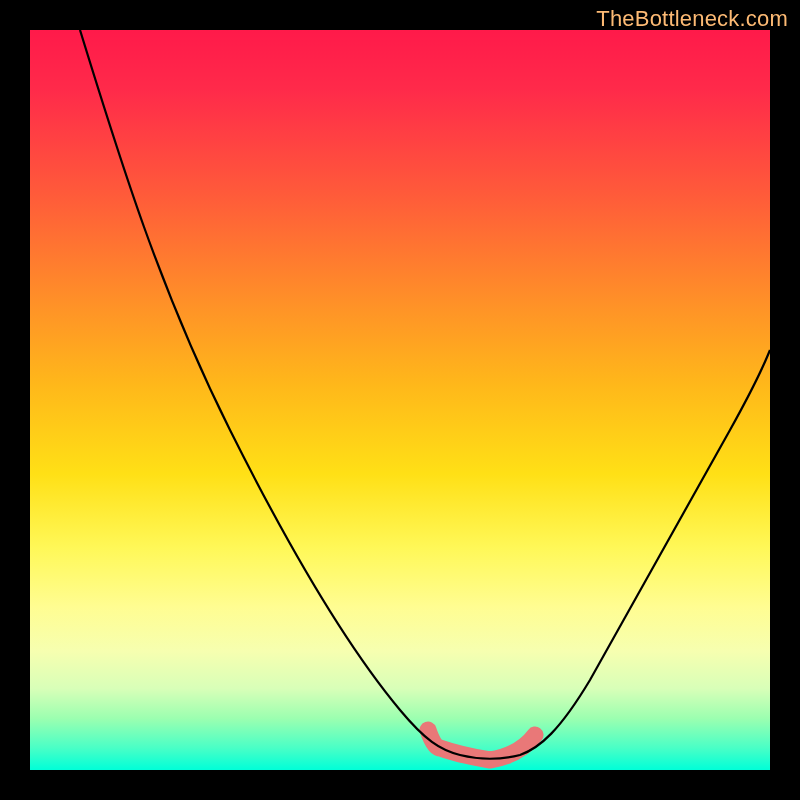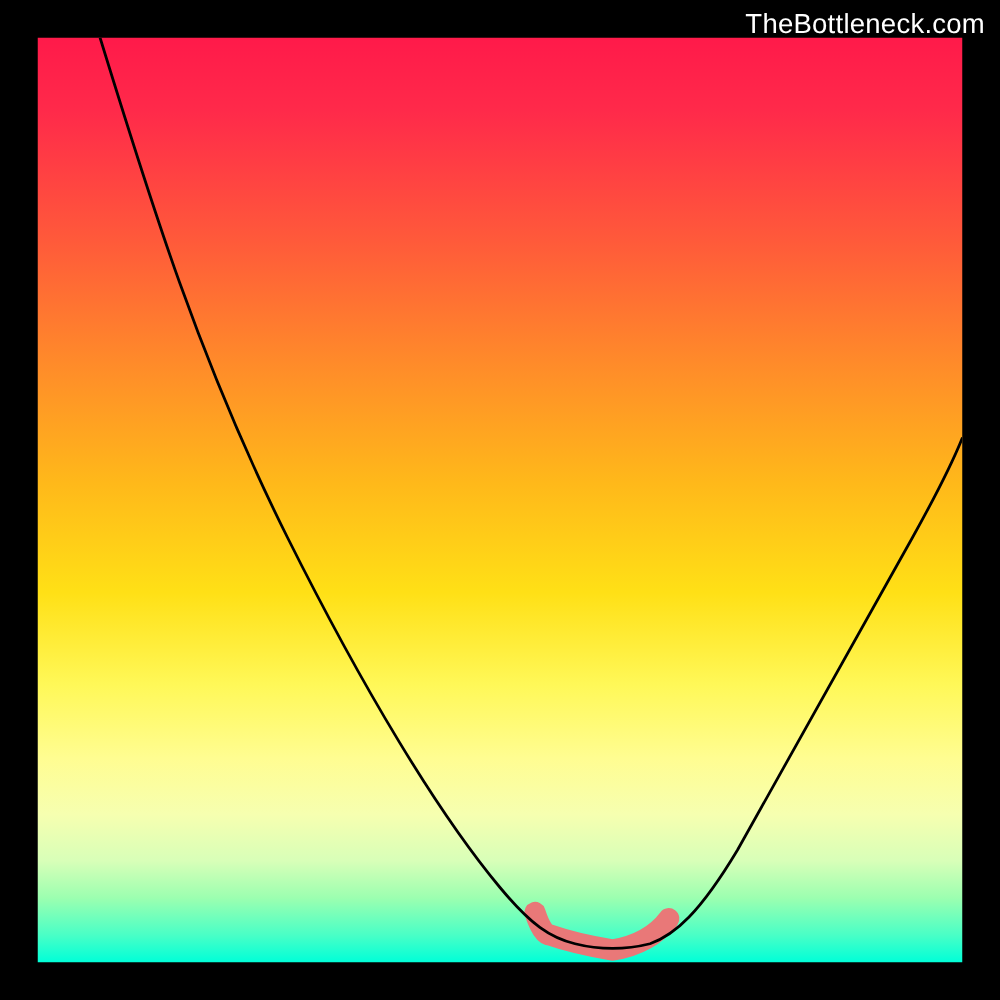--- a/index.html
+++ b/index.html
@@ -37,21 +37,21 @@
       #4affc6 97%,
       #00ffd8 100%
     );
   }
   .watermark {
     position: absolute;
     top: 6px;
     right: 12px;
     font-size: 22px;
     font-weight: 500;
-    color: #ffffff;
+    color: #fdba74;
     letter-spacing: 0.2px;
     margin-left: 48px;
   }
   svg.curve {
     position: absolute;
     inset: 0;
   }
 </style>
 </head>
 <body>

